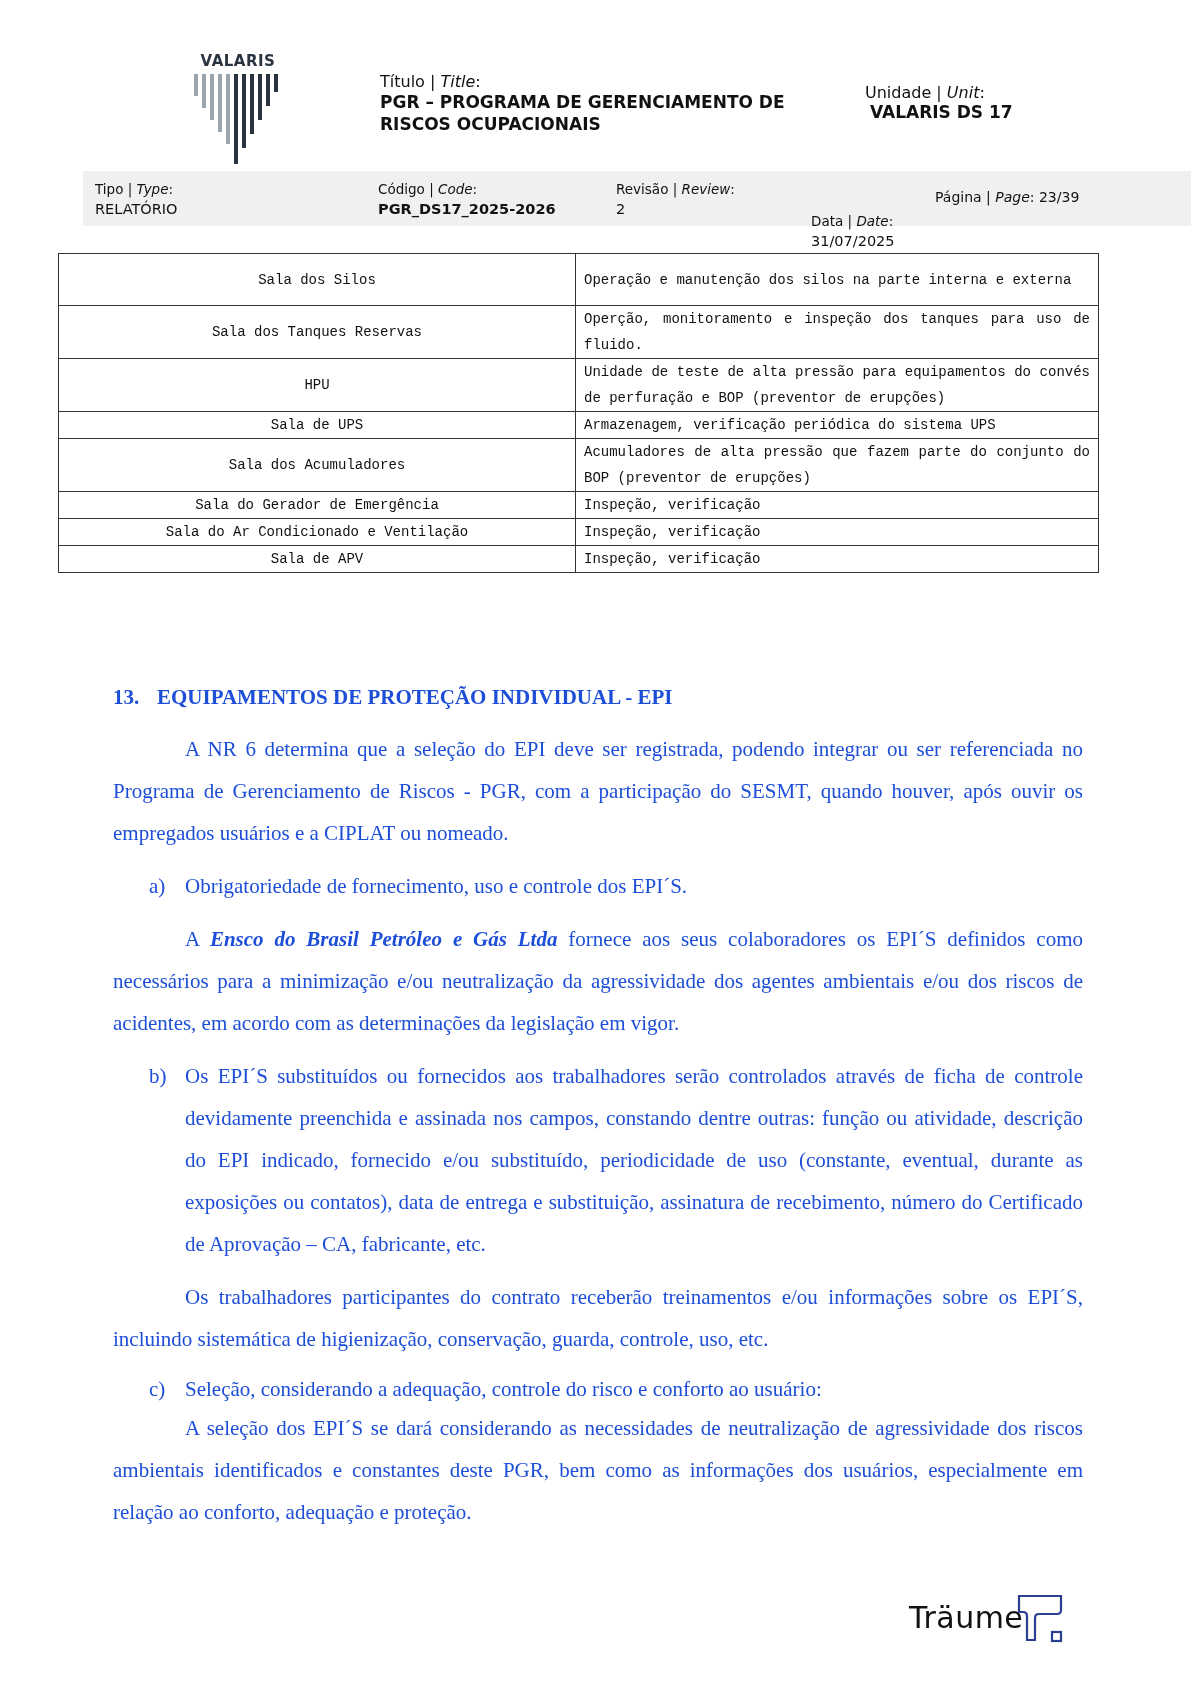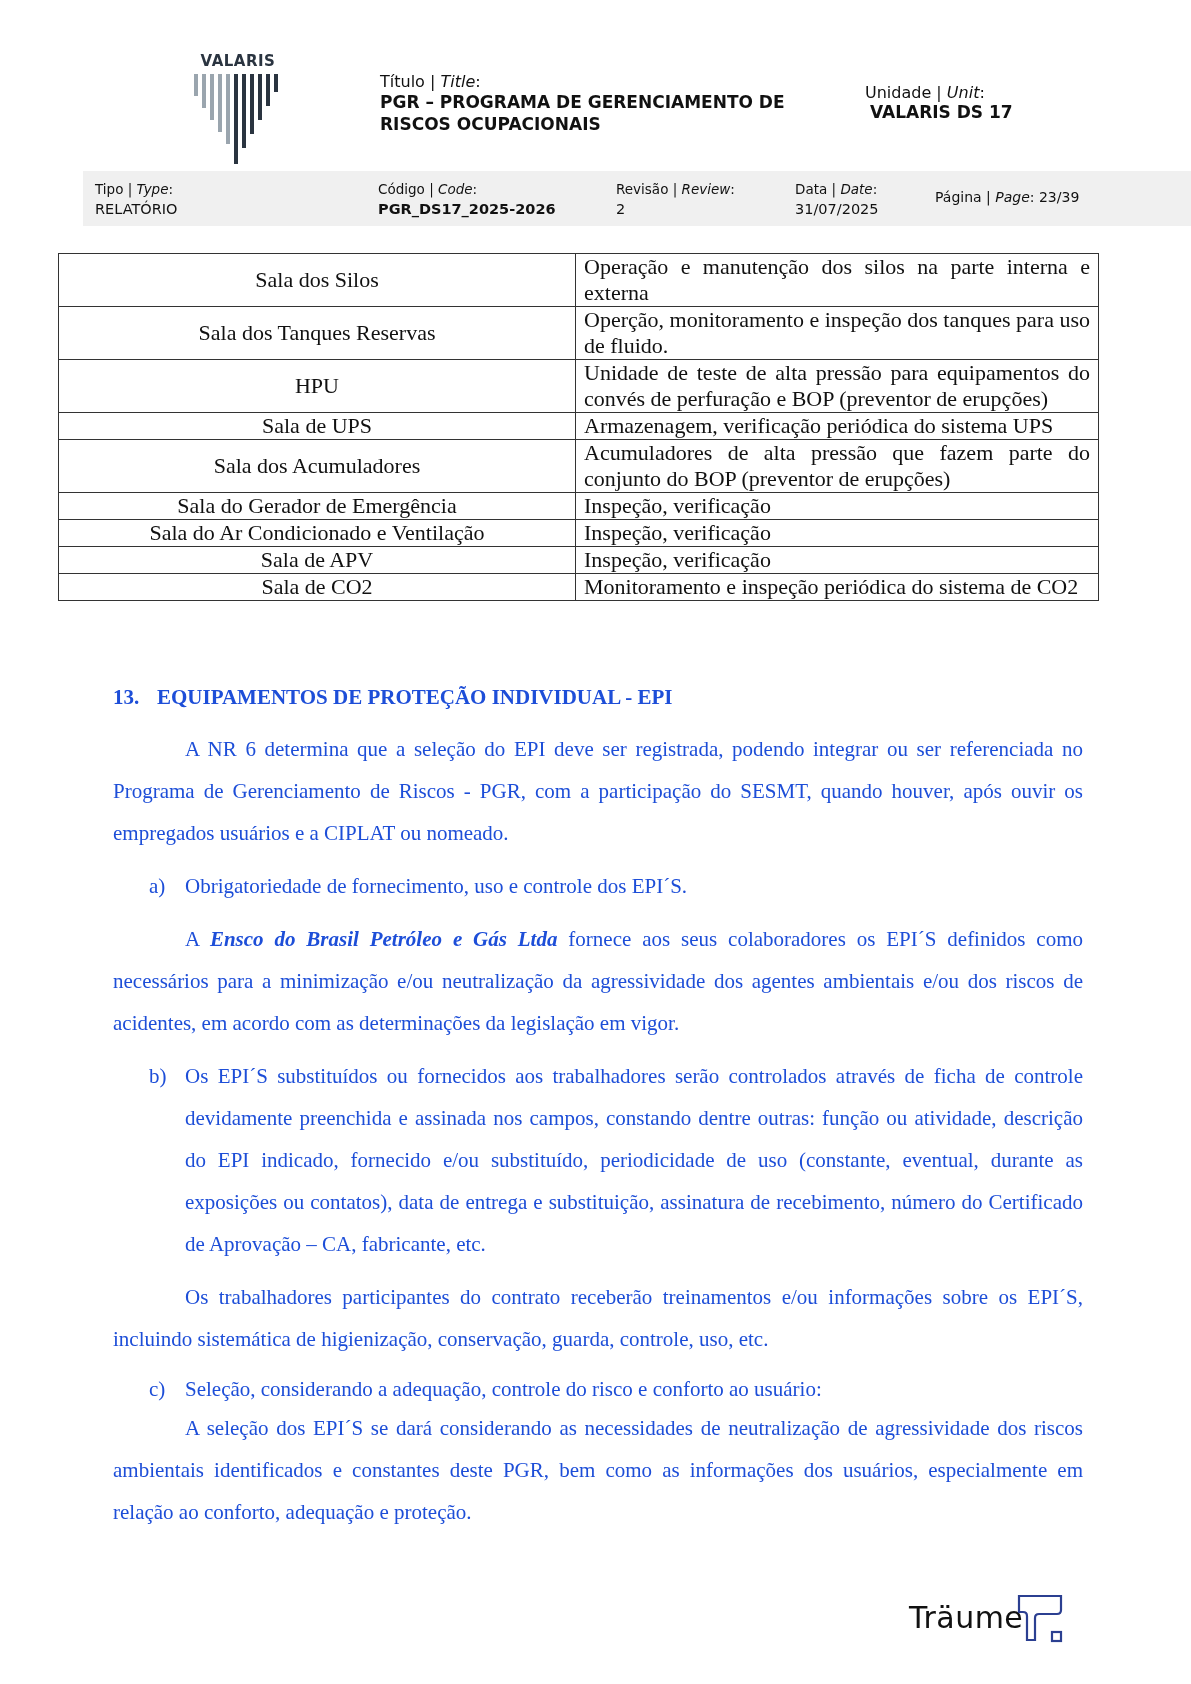--- a/index.html
+++ b/index.html
@@ -19,21 +19,21 @@
   .unit-value { font-size: 17px; font-weight: bold; padding-left: 5px; }
 
   .meta-bar { position: absolute; left: 83px; top: 171px; width: 1184px; height: 55px; background: #f0f0f0; font-family: "DejaVu Sans", sans-serif; }
   .meta-cell { position: absolute; top: 8px; font-size: 14px; line-height: 20px; }
   .meta-cell .lbl { font-size: 13.5px; }
   .meta-cell .val { font-size: 14.5px; }
   .meta-cell .val.bold { font-weight: bold; }
   .meta-page { position: absolute; top: 18px; left: 852px; font-size: 14px; }
 
   
-  table.rooms { position: absolute; left: 58px; top: 253px; width: 1041px; border-collapse: collapse; font-family: Liberation Serif, serif; font-size: 22px; line-height: 26px; }
+  table.rooms { position: absolute; left: 58px; top: 253px; width: 1041px; border-collapse: collapse; font-family: Liberation Mono, monospace; font-size: 14px; line-height: 26px; }
   table.rooms td { border: 1.5px solid #333; padding: 0 8px; vertical-align: middle; }
   table.rooms td.area { width: 508px; text-align: center; padding: 0 4px; }
   table.rooms td.desc { text-align: justify; text-align-last: left; }
 
   
   .content { position: absolute; left: 113px; top: 685px; width: 970px; font-family: "Liberation Serif", serif; font-size: 21px; color: #1d4ed8; }
   .h13 { font-weight: bold; font-size: 21px; margin: 0 0 18px 0; }
   .h13 .num { display: inline-block; width: 44px; }
   p { margin: 0; }
   .para { line-height: 42px; text-align: justify; text-indent: 72px; }
@@ -90,21 +90,21 @@
     <div class="val">RELATÓRIO</div>
   </div>
   <div class="meta-cell" style="left:295px;">
     <div class="lbl"><span>Código</span> | <i>Code</i>:</div>
     <div class="val bold">PGR_DS17_2025-2026</div>
   </div>
   <div class="meta-cell" style="left:533px;">
     <div class="lbl"><span>Revisão</span> | <i>Review</i>:</div>
     <div class="val">2</div>
   </div>
-  <div class="meta-cell" style="left:712px;">
+  <div class="meta-cell" style="left:728px;margin-top:32px;">
     <div class="lbl"><span>Data</span> | <i>Date</i>:</div>
     <div class="val">31/07/2025</div>
   </div>
   <div class="meta-page">
     <span>Página</span> | <i>Page</i>: <span>23/39</span>
   </div>
 </div>
 
 <table class="rooms">
   <tbody id="rooms-body">
@@ -133,24 +133,20 @@
         <td class="desc">Inspeção, verificação</td>
       </tr>
       <tr style="height: 26.5px;">
         <td class="area">Sala do Ar Condicionado e Ventilação</td>
         <td class="desc">Inspeção, verificação</td>
       </tr>
       <tr style="height: 26.5px;">
         <td class="area">Sala de APV</td>
         <td class="desc">Inspeção, verificação</td>
       </tr>
-      <tr style="height: 26.5px;">
-        <td class="area">Sala de CO2</td>
-        <td class="desc">Monitoramento e inspeção periódica do sistema de CO2</td>
-      </tr>
     </tbody>
 </table>
 
 <div class="content">
   <div class="h13">
     <span class="num">13.</span><span>EQUIPAMENTOS DE PROTEÇÃO INDIVIDUAL - EPI</span>
   </div>
   <p class="para">A NR 6 determina que a seleção do EPI deve ser registrada, podendo integrar ou ser referenciada no Programa de Gerenciamento de Riscos - PGR, com a participação do SESMT, quando houver, após ouvir os empregados usuários e a CIPLAT ou nomeado.</p>
   <div class="gap"></div>
   <p class="item">

